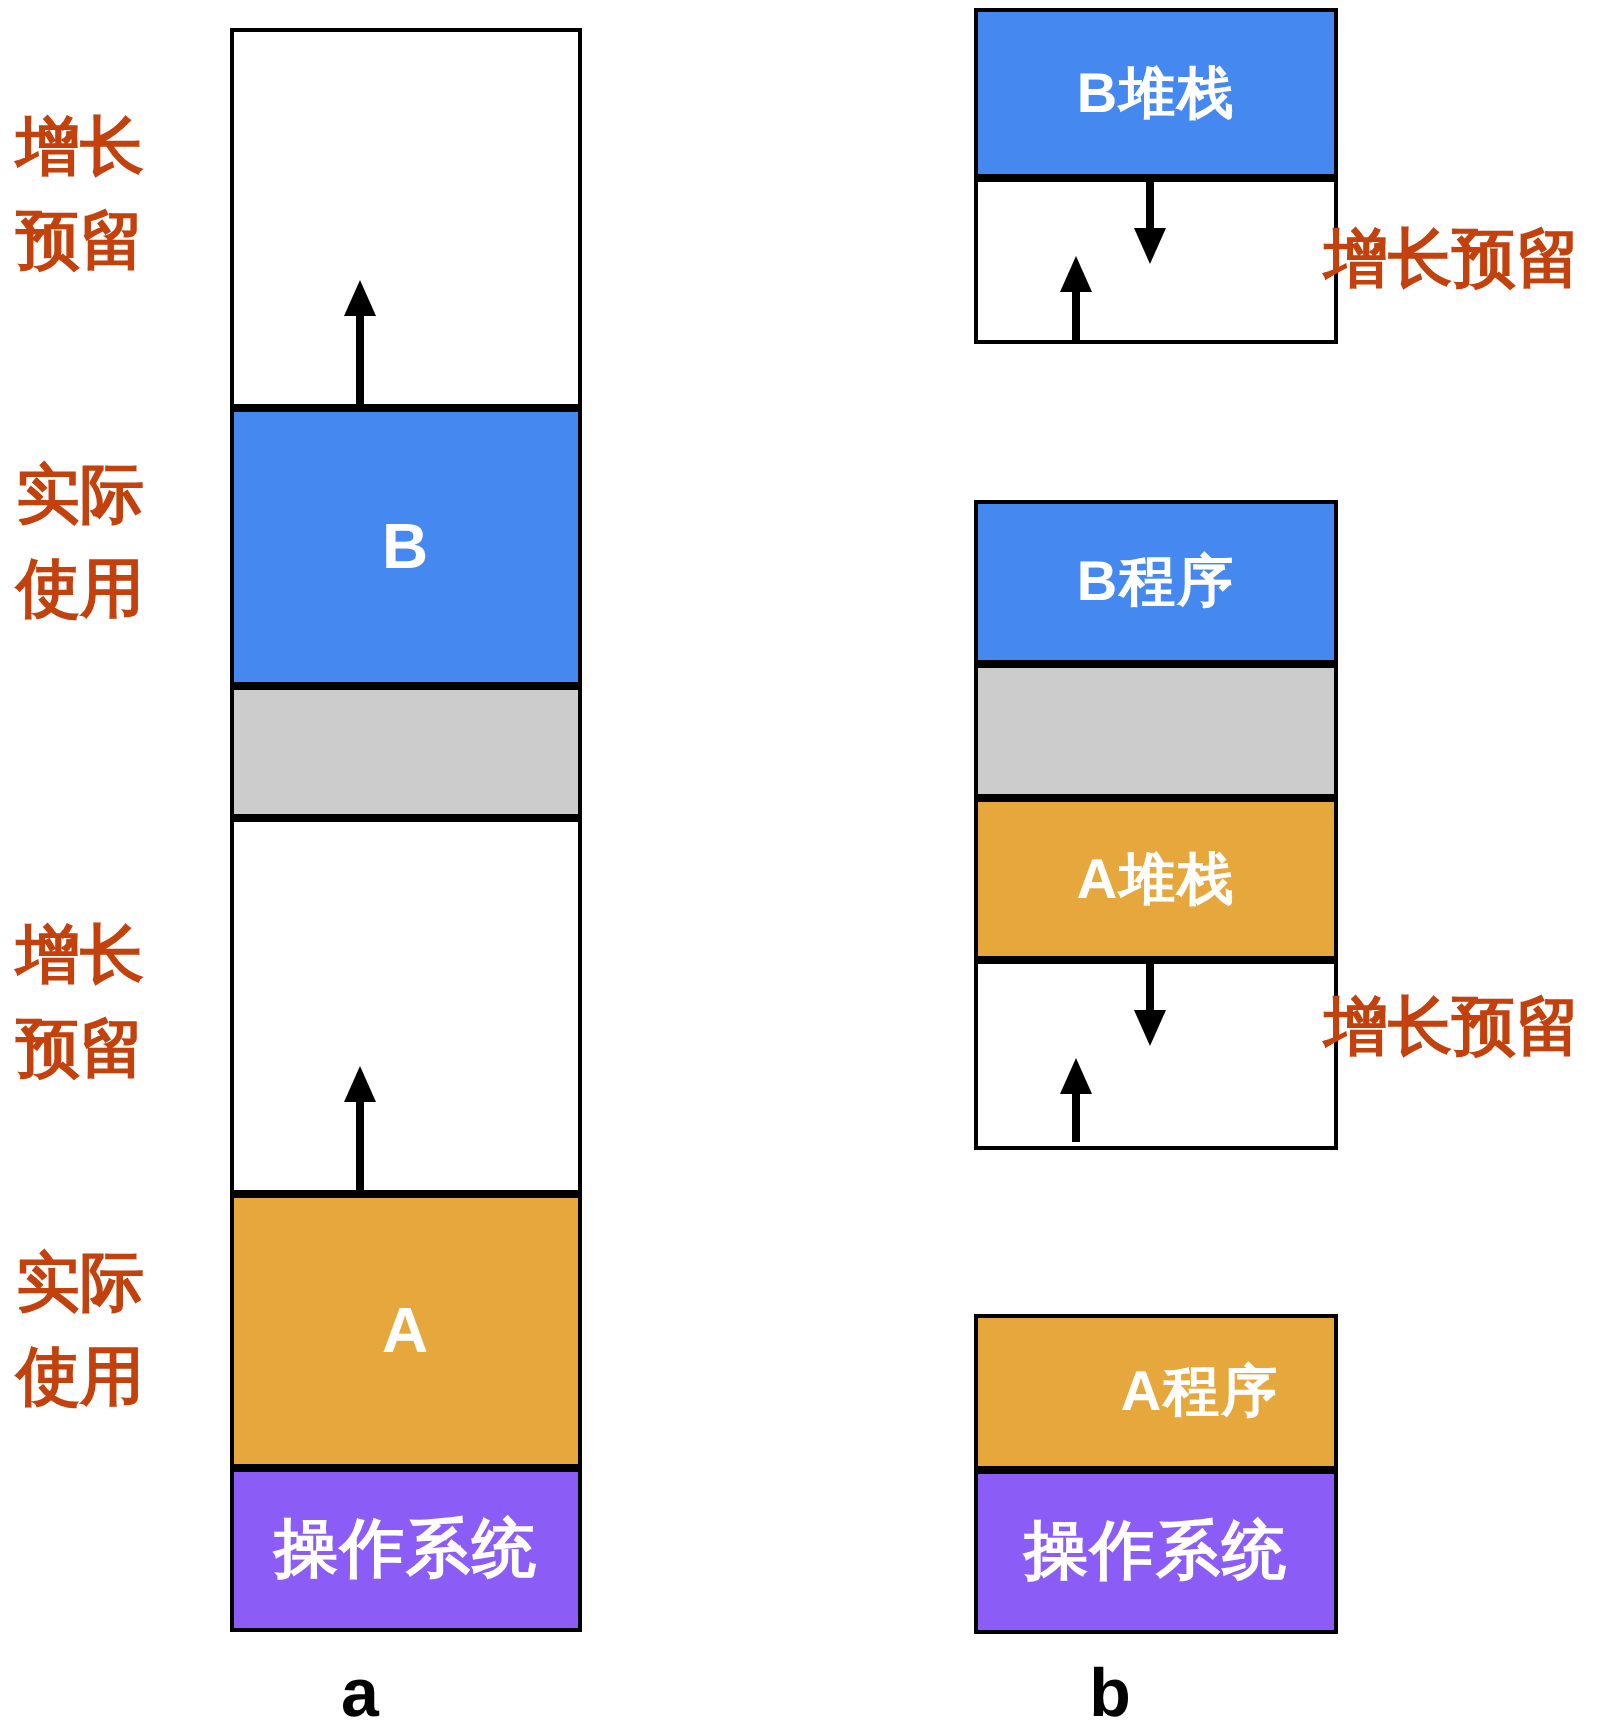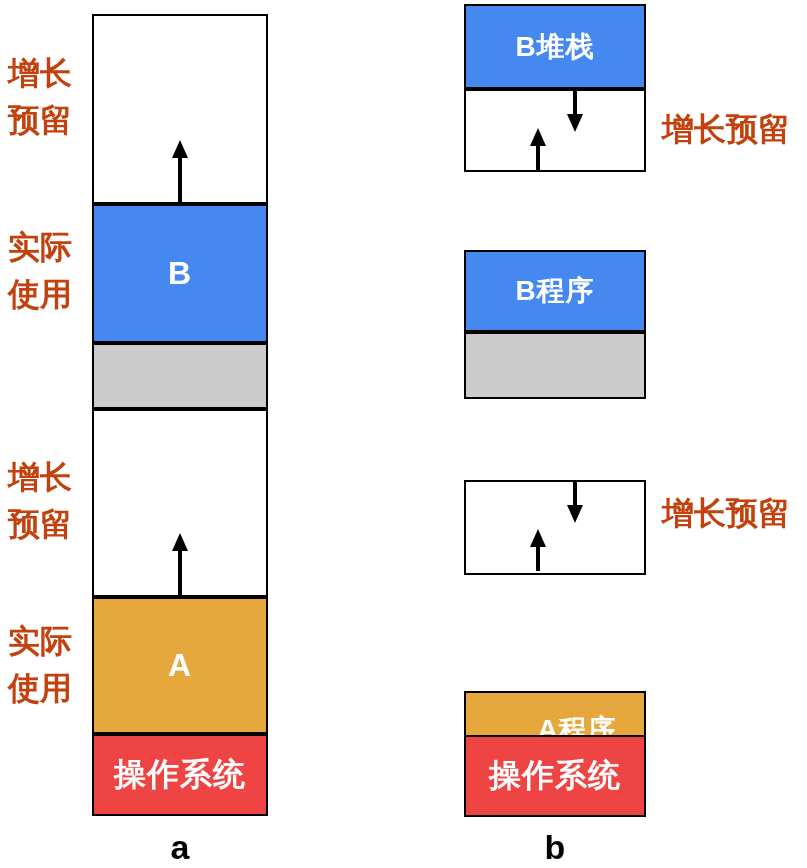--- a/index.html
+++ b/index.html
@@ -1,30 +1,30 @@
 <!DOCTYPE html>
 <html><head>
 <meta charset="utf-8">
 <style>
   html,body{margin:0;padding:0;background:#fff;}
   #canvas{
     position:relative;width:807px;height:868px;background:#ffffff;
     font-family:"Liberation Sans","DejaVu Sans",sans-serif;overflow:hidden;
   }
-  .col{position:absolute;}
+  .col{position:absolute;margin-left:23px;}
   .seg{
     position:absolute;left:0;right:0;box-sizing:border-box;
     border:2px solid #000;display:flex;align-items:center;justify-content:center;
     color:#fff;font-weight:bold;
   }
   .seg.white{background:#ffffff;}
   .seg.blue{background:#4589F0;}
   .seg.orange{background:#E6A83C;}
   .seg.gray{background:#CCCCCC;}
-  .seg.black{background:#ef4444;}
+  .seg.black{background:#8b5cf6;}
   .seg-label{font-size:28px;color:#fff;letter-spacing:1px;}
   .seg-label.big{font-size:32px;}
   .side-label{
     position:absolute;color:#c2410c;font-weight:bold;font-size:32px;line-height:47px;
     white-space:nowrap;
   }
   .caption{
     position:absolute;color:#000;font-weight:bold;font-size:34px;text-align:center;
   }
   .arrow{position:absolute;}
@@ -77,22 +77,25 @@
 
   <div class="col" style="left:464px;top:4px;width:182px;height:813px;">
     <div class="seg blue" style="top:0;height:85px;">
       <span class="seg-label">B堆栈</span>
     </div>
     <div class="seg white" style="top:85px;height:83px;"></div>
     <div class="seg blue" style="top:246px;height:82px;justify-content:center;">
       <span class="seg-label">B程序</span>
     </div>
     <div class="seg gray" style="top:328px;height:67px;"></div>
+    <div class="seg orange" style="top:395px;height:81px;">
+      <span class="seg-label">A堆栈</span>
+    </div>
     <div class="seg white" style="top:476px;height:95px;"></div>
-    <div class="seg orange" style="top:687px;height:78px;padding-left:44px;">
+    <div class="seg orange" style="top:653px;height:78px;padding-left:44px;">
       <span class="seg-label">A程序</span>
     </div>
     <div class="seg black" style="top:731px;height:82px;">
       <span class="seg-label big">操作系统</span>
     </div>
   </div>
 
   <svg class="arrow" style="left:565px;top:90px;" width="20" height="42" viewBox="0 0 20 42">
     <line x1="10" y1="0" x2="10" y2="28" stroke="#000" stroke-width="4"></line>
     <polygon points="10,42 2,24 18,24" fill="#000"></polygon>

